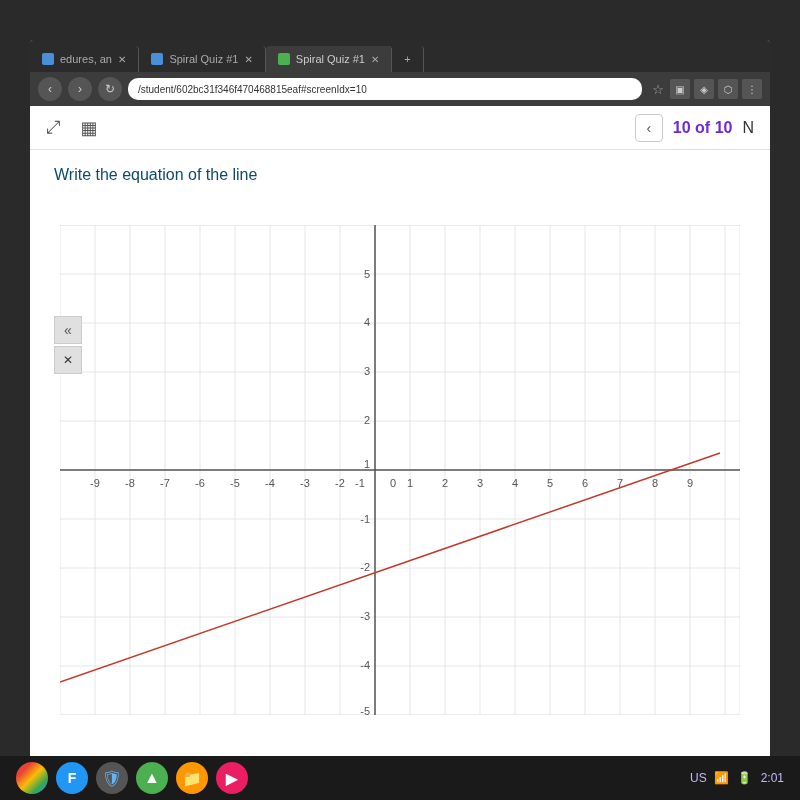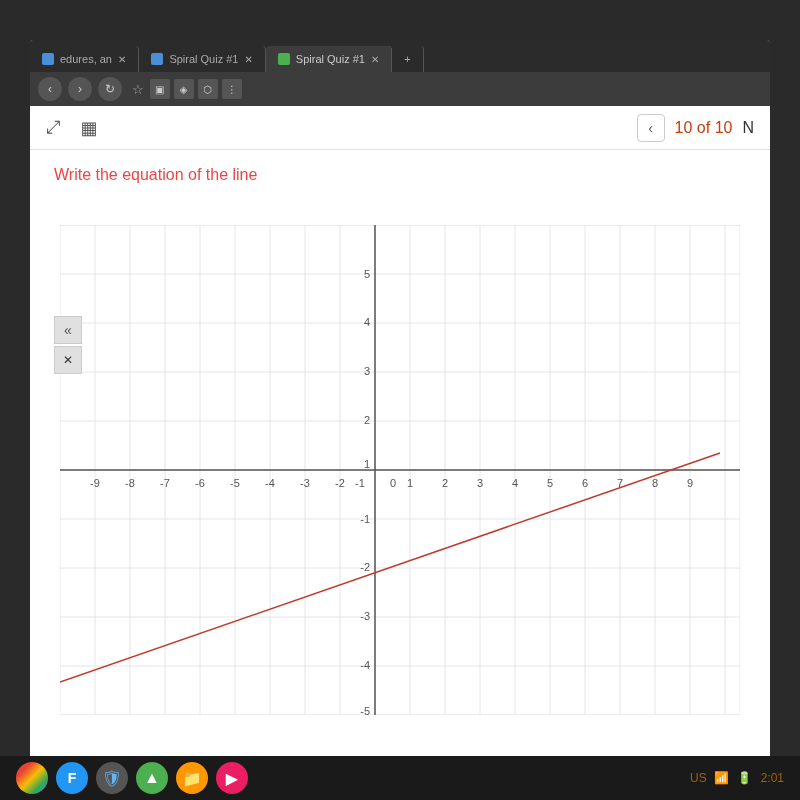--- a/index.html
+++ b/index.html
@@ -200,37 +200,37 @@
       align-items: center;
       justify-content: center;
       font-size: 14px;
       color: #555;
       cursor: pointer;
       background: #fff;
     }
 
     .question-counter {
       font-size: 16px;
-      font-weight: 400;
-      color: #c2410c;
+      font-weight: 700;
+      color: #6d28d9;
     }
 
     
     .quiz-content {
       flex: 1;
       background: #fff;
       padding: 16px 24px;
       display: flex;
       flex-direction: column;
       overflow: hidden;
     }
 
     .question-text {
       font-size: 16px;
-      color: #ef4444;
+      color: #0c4a6e;
       margin-bottom: 12px;
       font-weight: 400;
     }
 
     
     .side-panel {
       position: absolute;
       left: 0;
       top: 120px;
       display: flex;
@@ -321,21 +321,21 @@
     .taskbar-icon.f-btn { background: #2196F3; color: white; font-weight: bold; font-size: 14px; }
     .taskbar-icon.security { background: #555; color: #64b5f6; }
     .taskbar-icon.maps { background: #4caf50; color: white; }
     .taskbar-icon.folder { background: #ff9800; color: white; }
     .taskbar-icon.play { background: #e91e63; color: white; }
 
     .taskbar-right {
       display: flex;
       align-items: center;
       gap: 8px;
-      color: #a16207;
+      color: #c4b5fd;
       font-size: 12px;
     }
   </style>
 </head>
 <body>
 
 <div class="monitor">
   <div class="screen">
 
     <div class="browser-chrome">
@@ -360,20 +360,23 @@
         </div>
 
         <div class="tab inactive">
           <span>+</span>
         </div>
       </div>
       <div class="address-bar-row">
         <div class="nav-btn">‹</div>
         <div class="nav-btn">›</div>
         <div class="nav-btn">↻</div>
+        <div class="address-bar">
+          <span>/student/602bc31f346f470468815eaf#screenIdx=10</span>
+        </div>
         <span class="star-icon">☆</span>
         <div class="toolbar-icons">
           <div class="toolbar-icon-box">
             <span style="font-size:10px;color:#ccc;">▣</span>
           </div>
           <div class="toolbar-icon-box">
             <span style="font-size:10px;color:#ccc;">◈</span>
           </div>
           <div class="toolbar-icon-box">
             <span style="font-size:10px;color:#ccc;">⬡</span>

